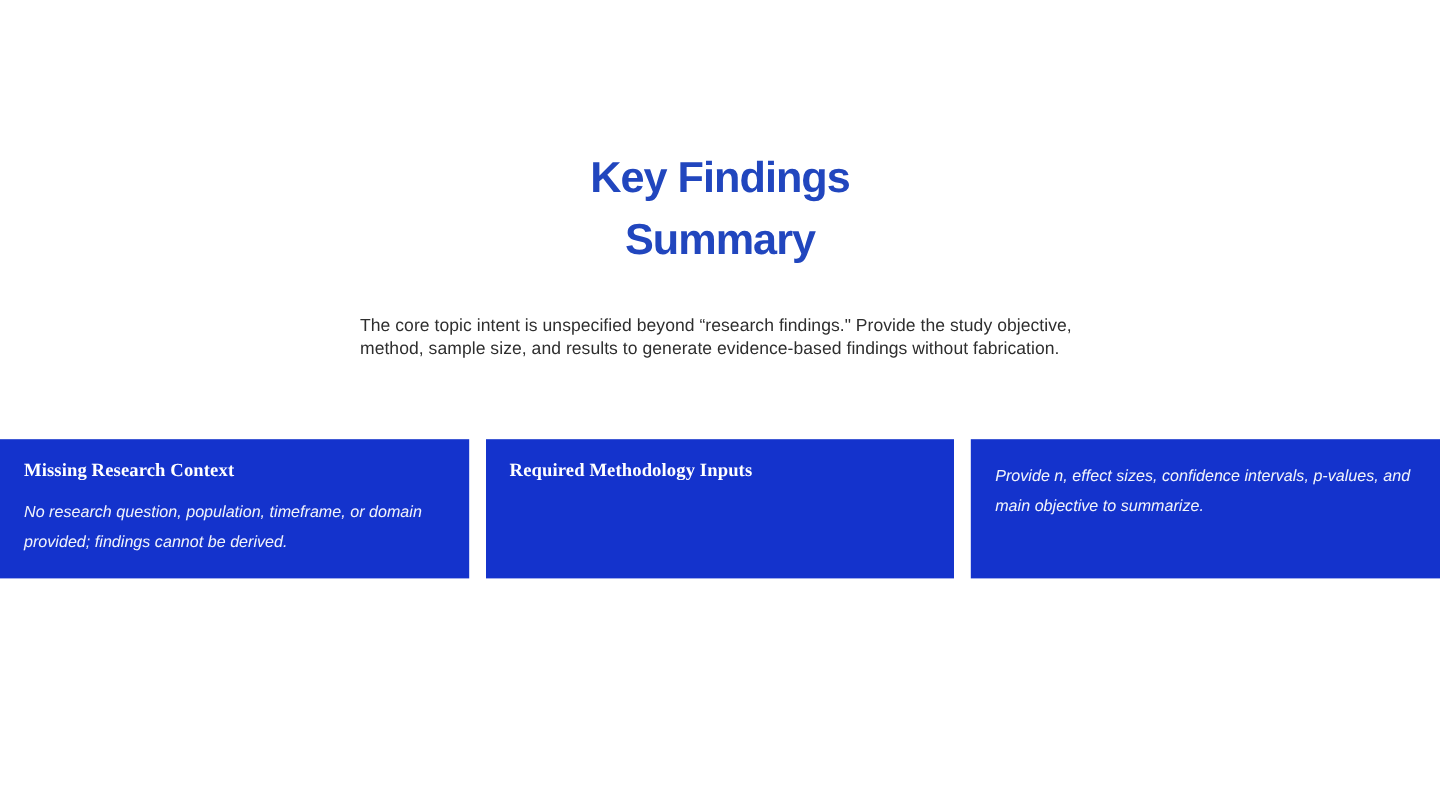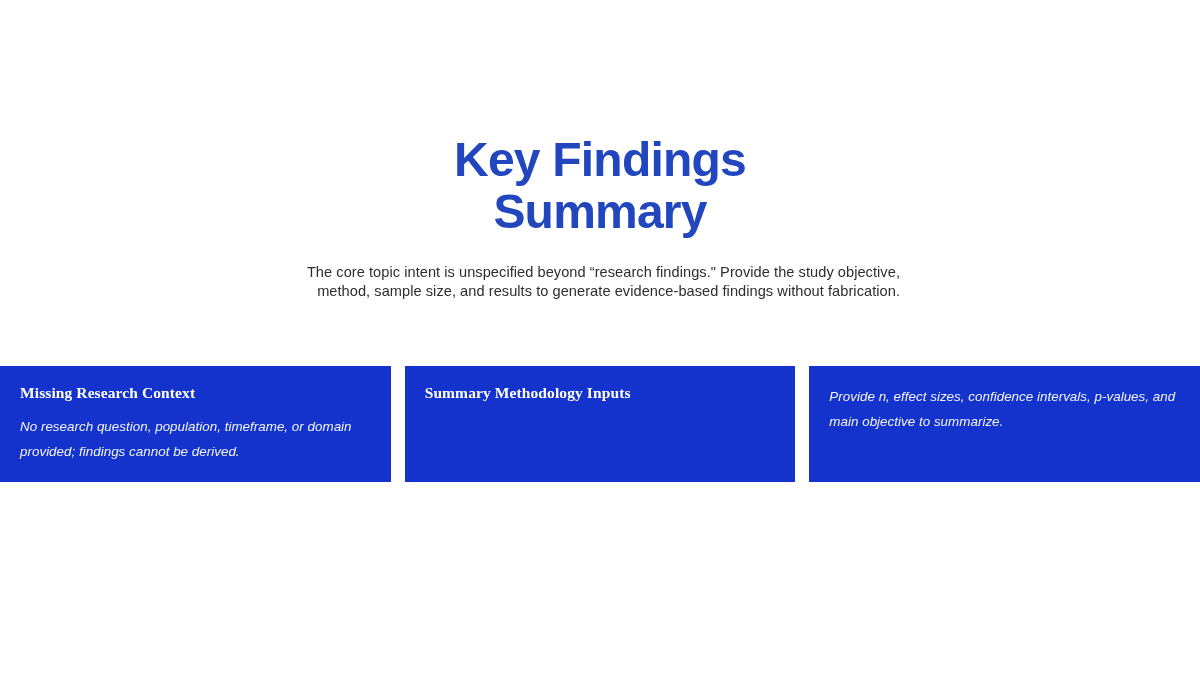--- a/index.html
+++ b/index.html
@@ -25,36 +25,36 @@
   
   .header {
     position: absolute;
     top: 118px;
     left: 0;
     width: 1200px;
     text-align: center;
   }
 
   .page-title {
-    margin: 16px;
+    margin: 4px;
     font-family: "Liberation Sans", sans-serif;
-    font-size: 48px;
+    font-size: 36px;
     line-height: 52px;
     font-weight: 700;
     letter-spacing: -0.8px;
     color: #2146be;
     white-space: pre-line;
   }
 
   .subtitle-wrap {
     position: absolute;
     top: 263px;
     left: 0;
     width: 1200px;
-    text-align: right;
+    text-align: left;
   }
 
   .subtitle {
     margin: 0 auto;
     width: 600px;
     font-family: "Liberation Sans", sans-serif;
     font-size: 14.6px;
     line-height: 19px;
     font-weight: 400;
     color: #2e2e2e;
@@ -117,21 +117,21 @@
   </div>
 
   <div class="cards-row">
 
     <div class="card">
       <h2 class="card-title">Missing Research Context</h2>
       <p class="card-body">No research question, population, timeframe, or domain provided; findings cannot be derived.</p>
     </div>
 
     <div class="card">
-      <h2 class="card-title">Summary Methodology Inputs</h2>
+      <h2 class="card-title">Required Methodology Inputs</h2>
     </div>
 
     <div class="card">
       <p class="card-body">Provide n, effect sizes, confidence intervals, p-values, and main objective to summarize.</p>
     </div>
 
   </div>
 
 </div>
 

